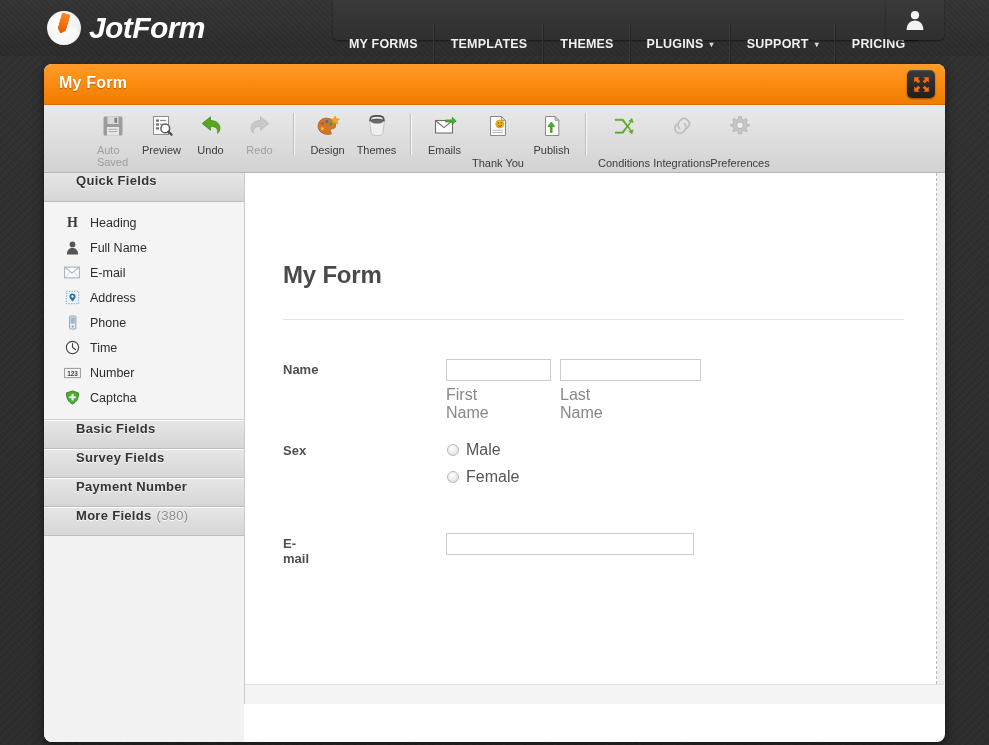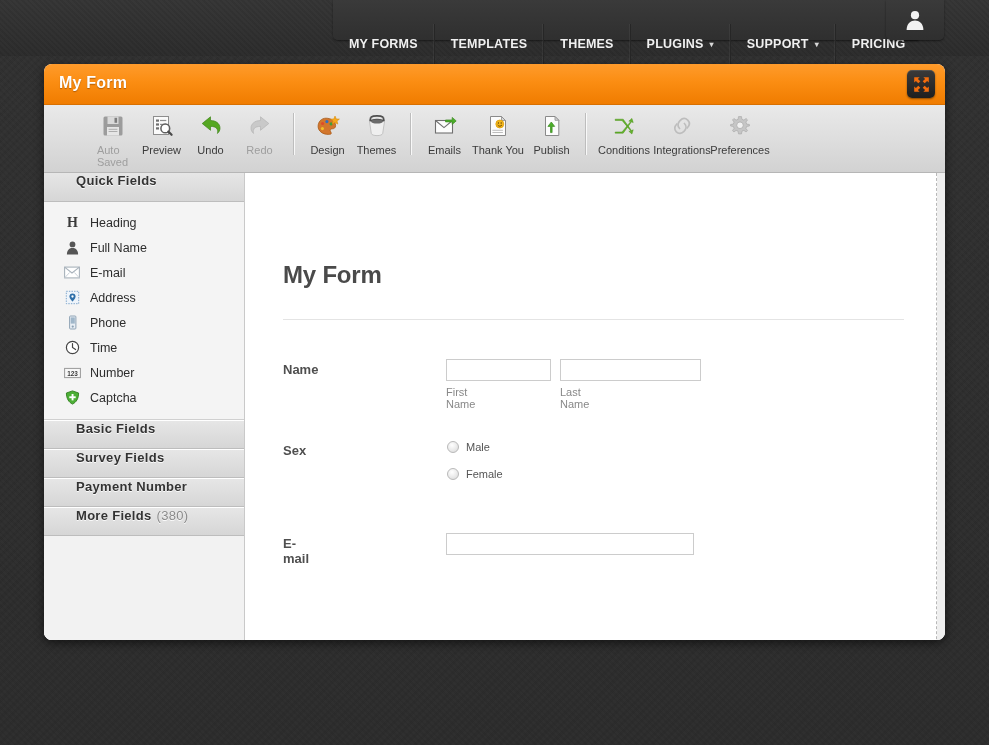--- a/index.html
+++ b/index.html
@@ -112,21 +112,21 @@
     box-shadow: 0 1px 2px rgba(0,0,0,0.5);
     display: flex; align-items: center; justify-content: center;
     cursor: pointer;
   }
   #avatar-icon { display: block; }
 
   
   #builder {
     position: absolute;
     left: 44px; top: 64px;
-    width: 901px; height: 576px;
+    width: 901px; height: 678px;
     border-radius: 8px;
     box-shadow: 0 3px 10px rgba(0,0,0,0.55);
     overflow: hidden;
     background: #fff;
   }
 
   
   #formbar {
     position: relative;
     height: 41px;
@@ -164,21 +164,21 @@
     padding-left: 44px;
     padding-top: 6px;
   }
   .tbtn {
     width: 49px;
     display: flex;
     flex-direction: column;
     align-items: center;
     cursor: pointer;
   }
-  .tbtn.wide { width: 58px; }
+  .tbtn.wide { width: 58px; gap: 13px; }
   .tbtn-icon {
     height: 30px;
     display: flex; align-items: center; justify-content: center;
   }
   .tbtn-label {
     margin-top: 3px;
     font-size: 11px;
     color: #3b3b3b;
     line-height: 12px;
     white-space: nowrap;
@@ -304,47 +304,51 @@
     left: 0;
   }
   .ftextbox {
     position: absolute;
     border: 1px solid #cccccc;
     background: #ffffff;
     height: 22px;
   }
   .fsublabel {
     position: absolute;
-    font-size: 11px;
+    font-size: 16px;
     color: #888888;
   }
   .fradio-row {
     position: absolute;
     display: flex;
     align-items: center;
   }
   .fradio {
     width: 12px; height: 12px;
     border-radius: 50%;
     background: radial-gradient(circle at 40% 32%, #ffffff 0%, #eaeaea 55%, #d6d6d6 100%);
     border: 1px solid #b9b9b9;
     flex: none;
     cursor: pointer;
   }
   .fradio-label {
     margin-left: 7px;
-    font-size: 11px;
+    font-size: 16px;
     color: #555555;
   }
 </style>
 </head>
 <body>
 
 <div id="topbar">
 
+  <div id="logo">
+    <div id="logo-mark"></div>
+    <div id="logo-text">JotForm</div>
+  </div>
 
   <nav id="mainnav">
     <div class="navitem">
       <span>MY FORMS</span>
     </div>
     <div class="navitem">
       <span>TEMPLATES</span>
     </div>
     <div class="navitem">
       <span>THEMES</span>

